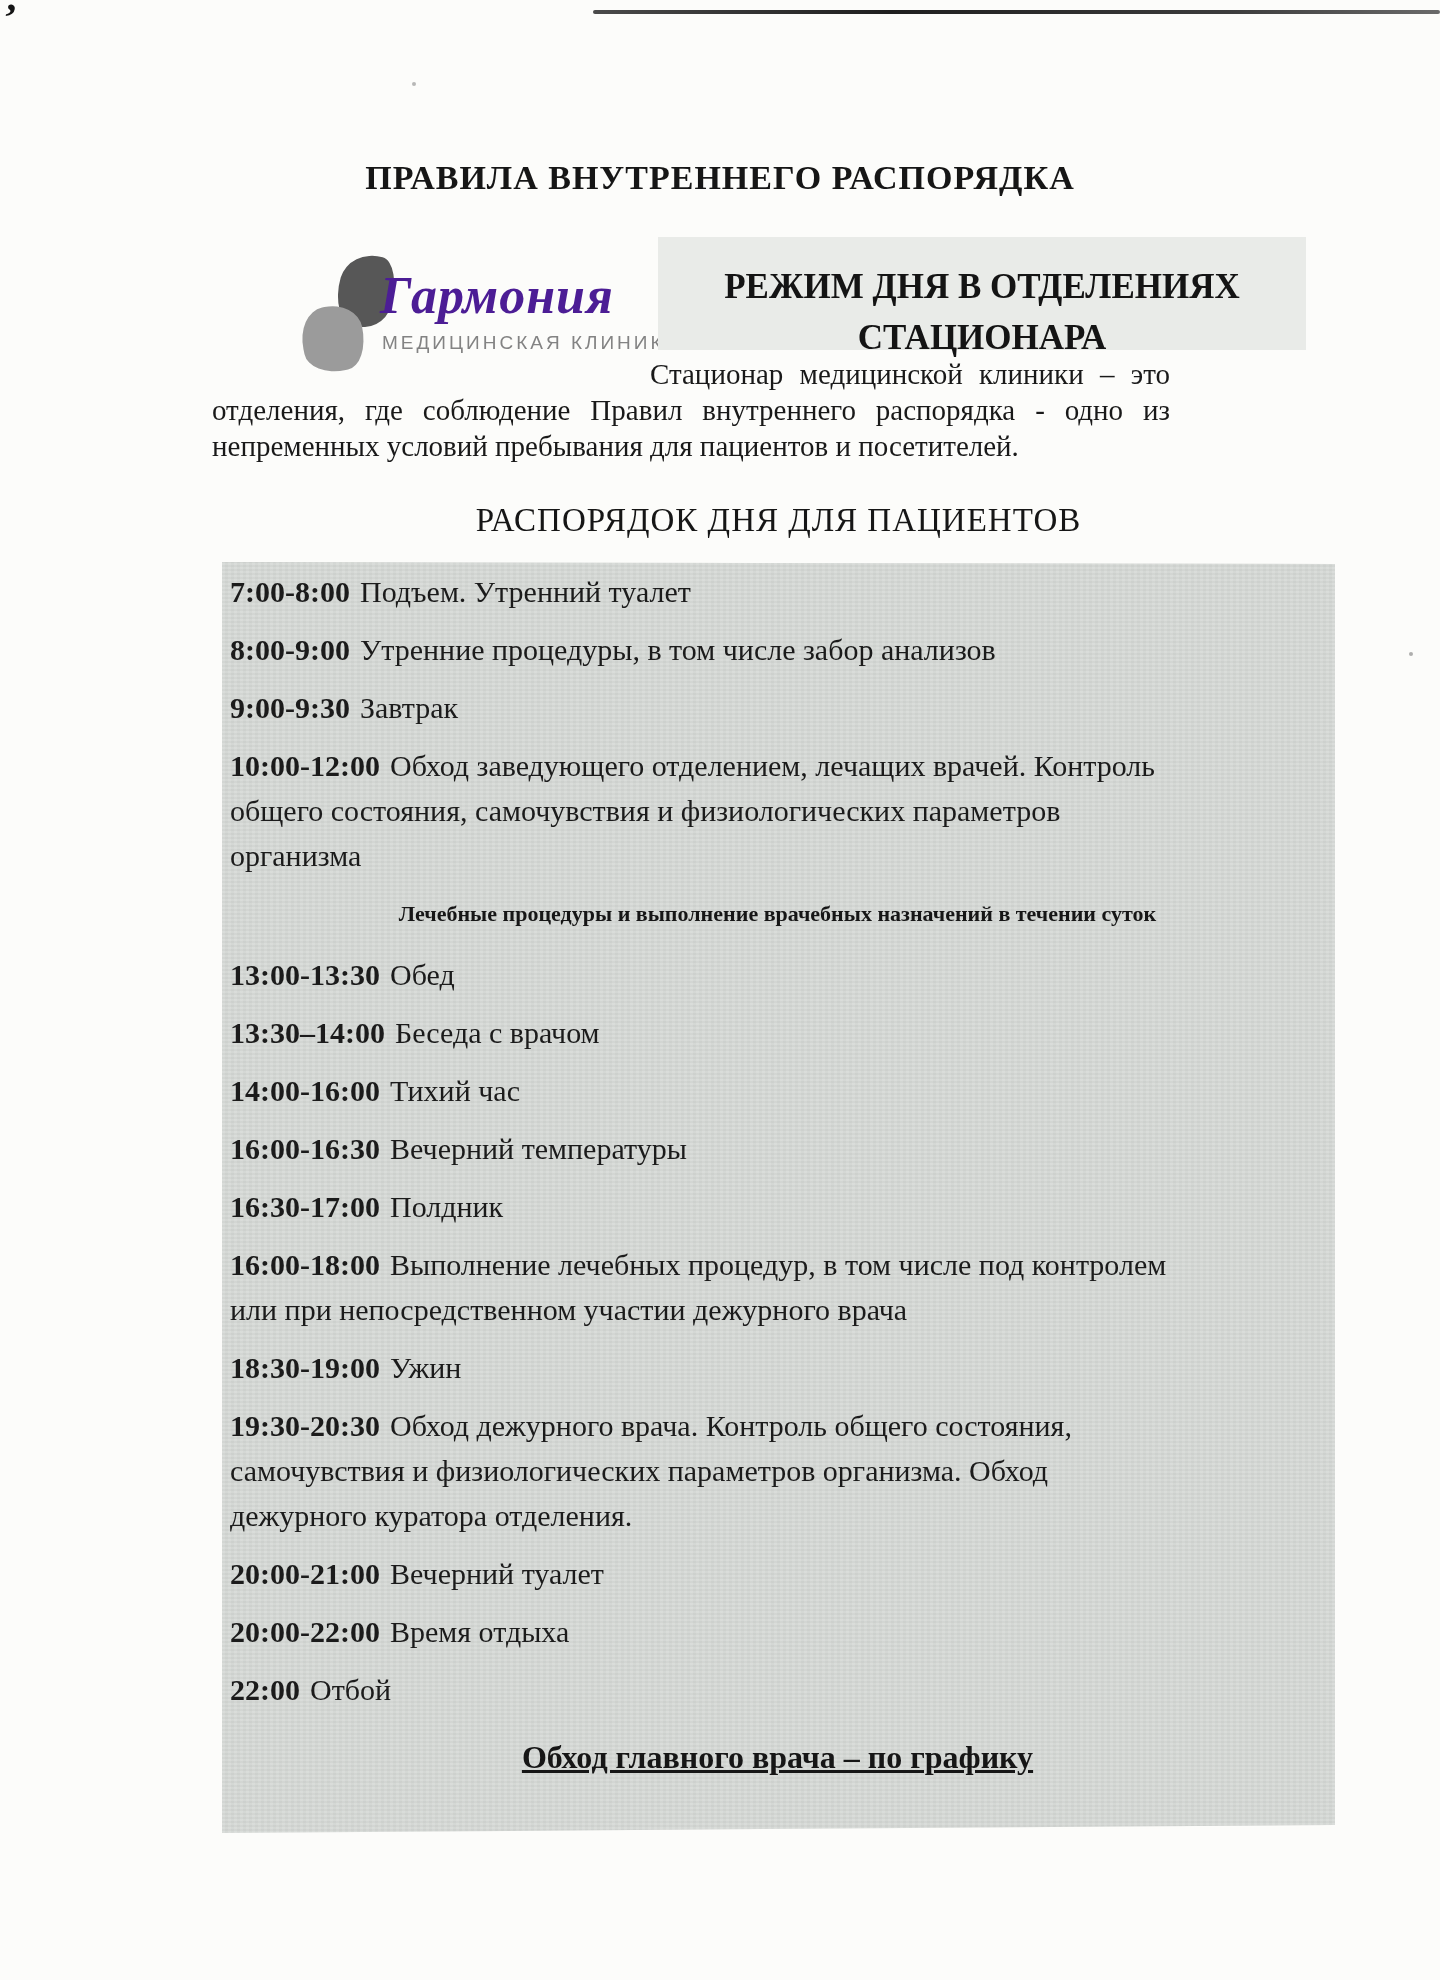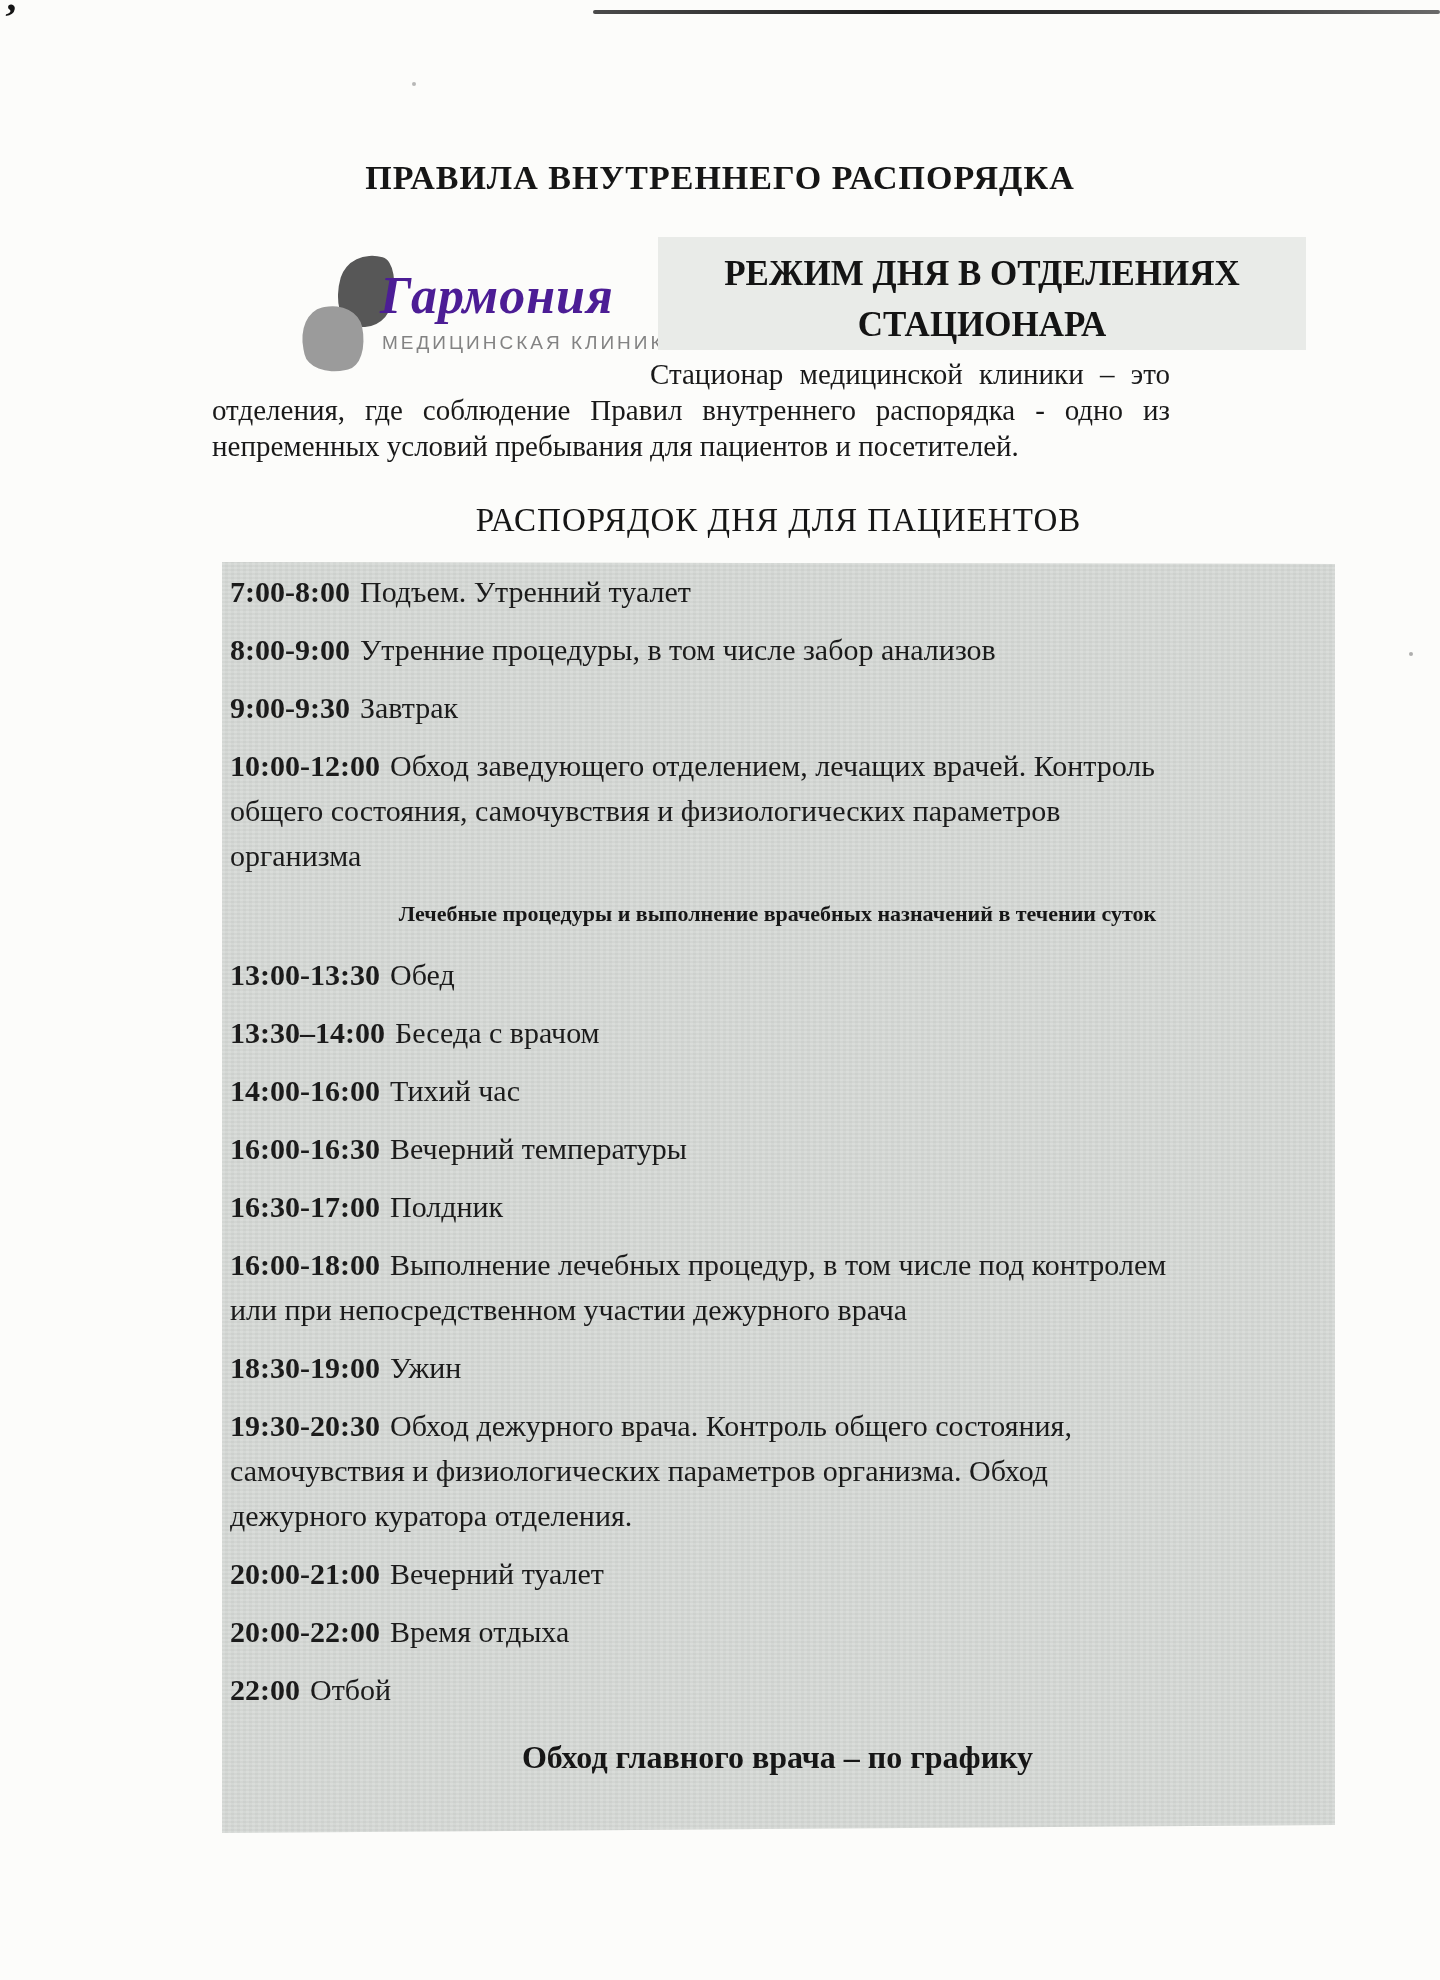--- a/index.html
+++ b/index.html
@@ -64,21 +64,21 @@
     font-size: 19px; color: #838383; letter-spacing: 3px; white-space: nowrap;
   }
 
   
   .header-box {
     position: absolute; left: 658px; top: 237px;
     width: 648px; height: 113px;
     background: #e9ebe8;
     text-align: center;
     font-size: 35px; font-weight: bold; line-height: 51px;
-    padding-top: 11px; box-sizing: border-box;
+    padding-top: 24px; box-sizing: border-box;
     color: #141414;
   }
 
   
   .intro {
     position: absolute; left: 212px; top: 356px;
     width: 958px; margin: 0;
     font-size: 29px; line-height: 36px;
     text-indent: 438px; text-align: justify;
     color: #191919;
@@ -109,21 +109,21 @@
     color: #1b1b1b;
   }
   .time { font-weight: bold; margin-right: 10px; }
   .note {
     margin: 5px 0 15px 0;
     padding: 0 40px;
     text-align: center;
     font-size: 22px; font-weight: bold; line-height: 46px;
     color: #161616;
   }
-  .note-end { margin-top: 22px; font-size: 32px; }
+  .note-end { margin-top: 22px; font-size: 32px; text-decoration: underline; }
 </style>
 </head>
 <body>
 
 <div class="page">
 
   <div class="corner-mark">’</div>
   <div class="top-line"></div>
   <div class="speck speck-1"></div>
   <div class="speck speck-2"></div>

